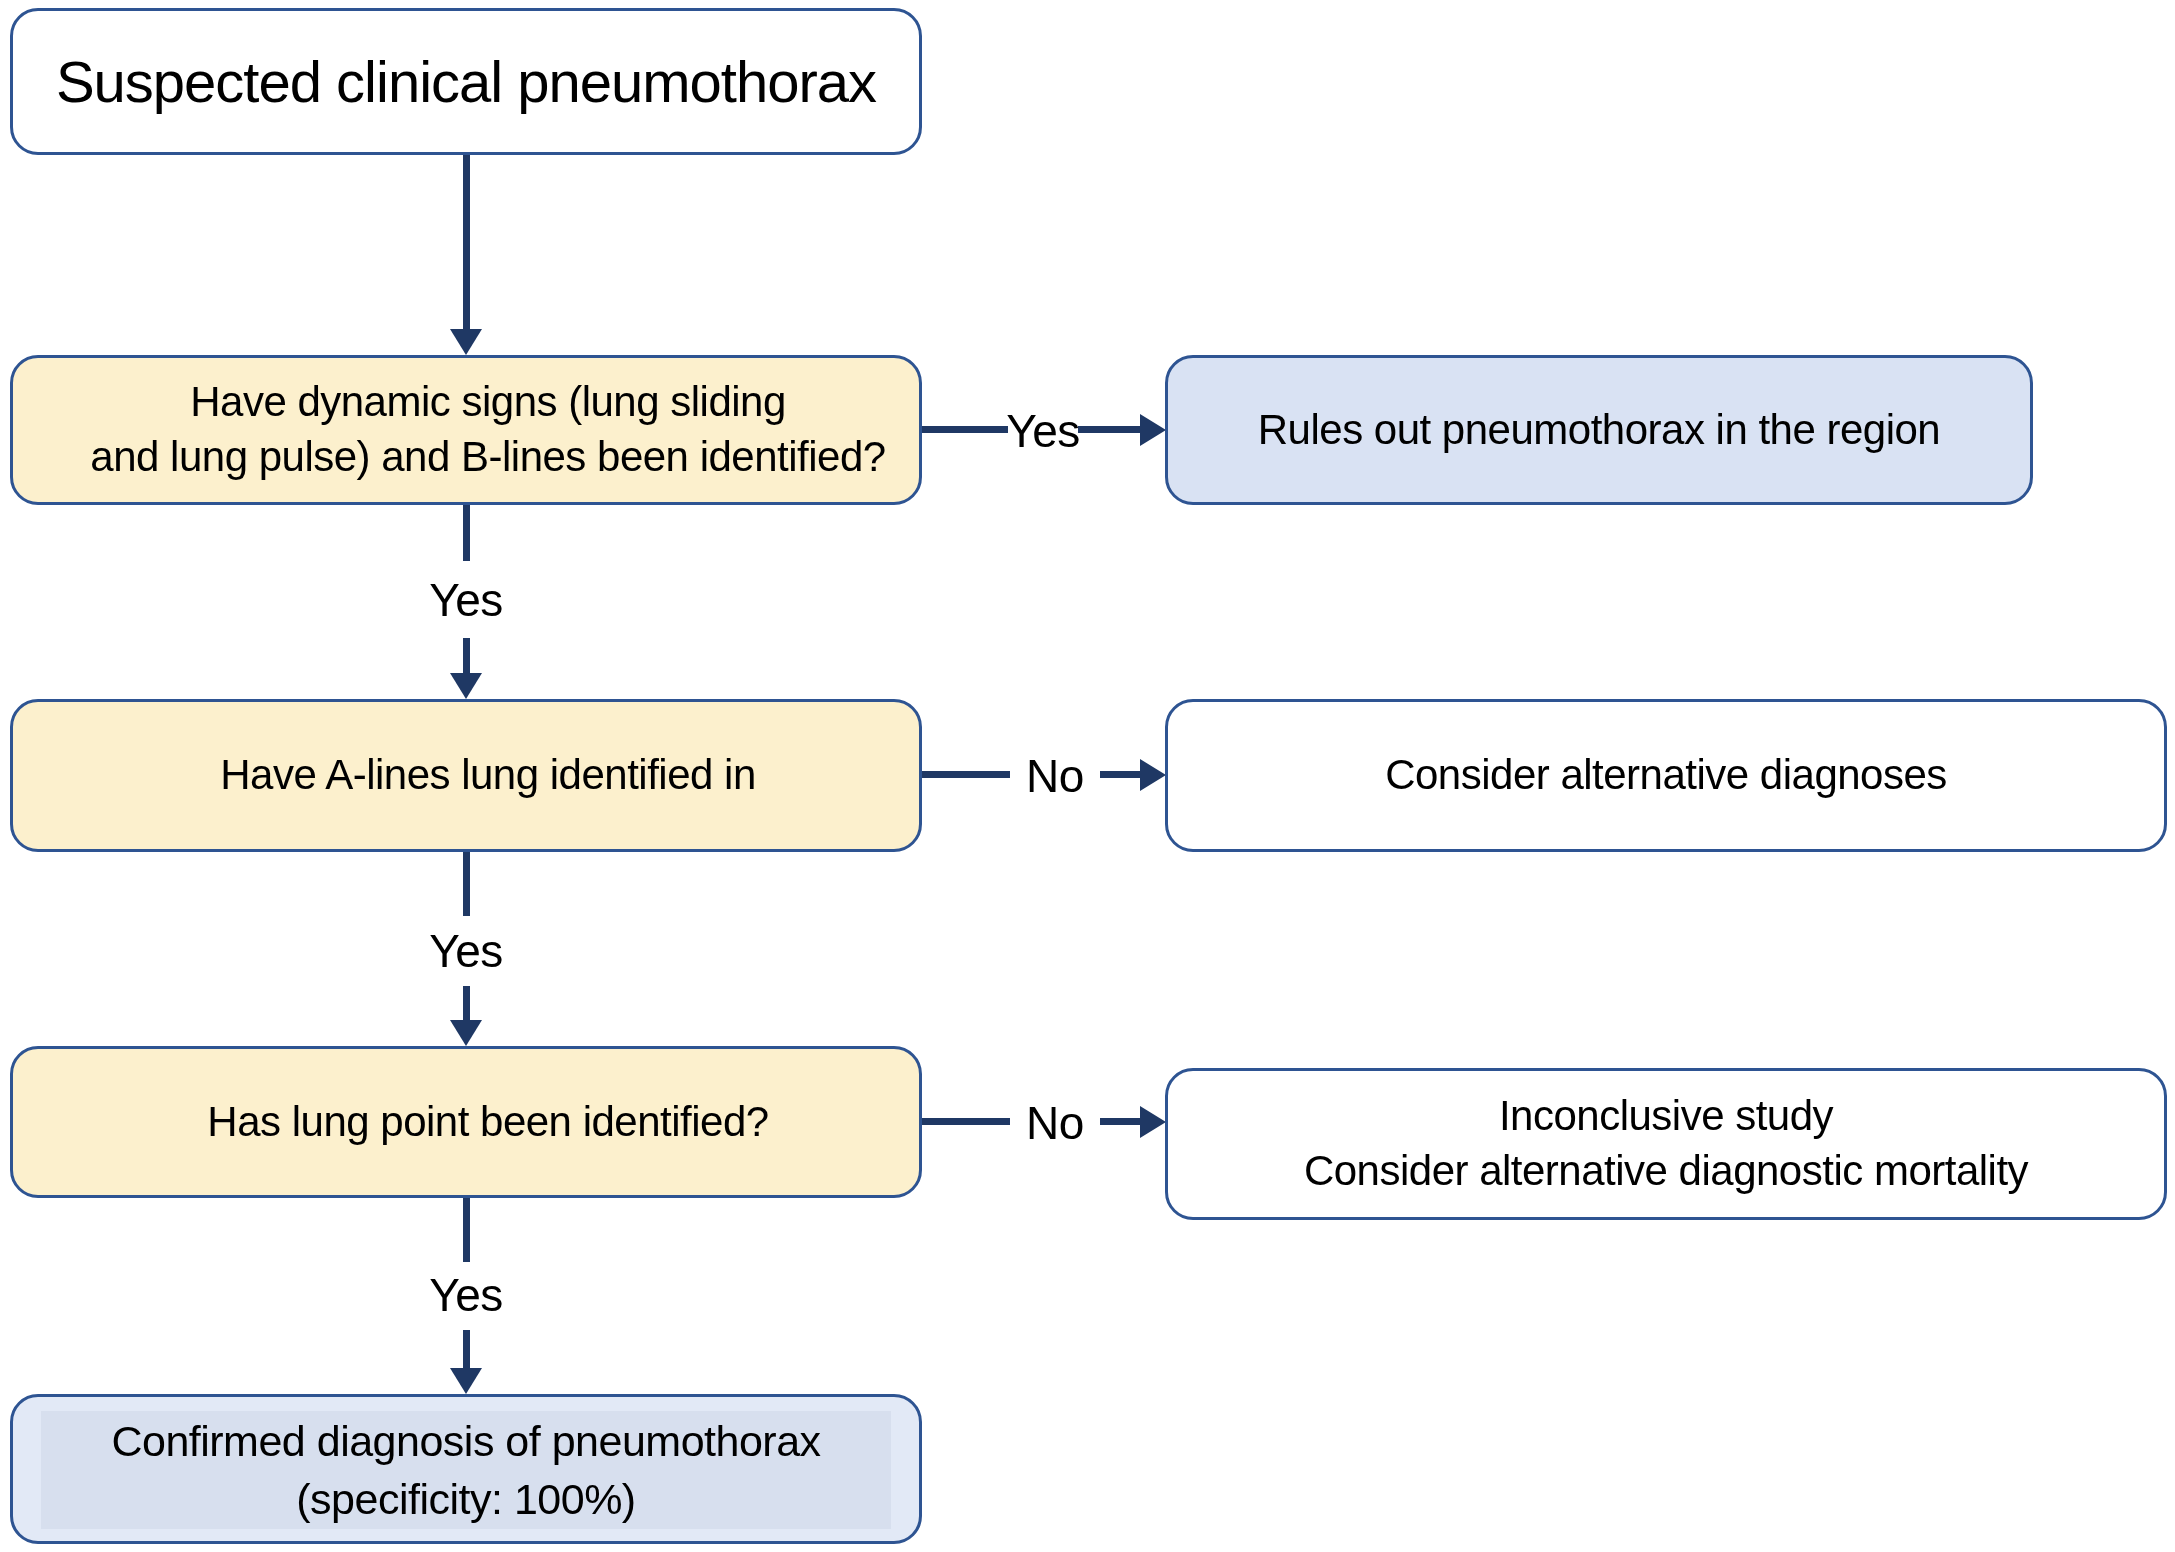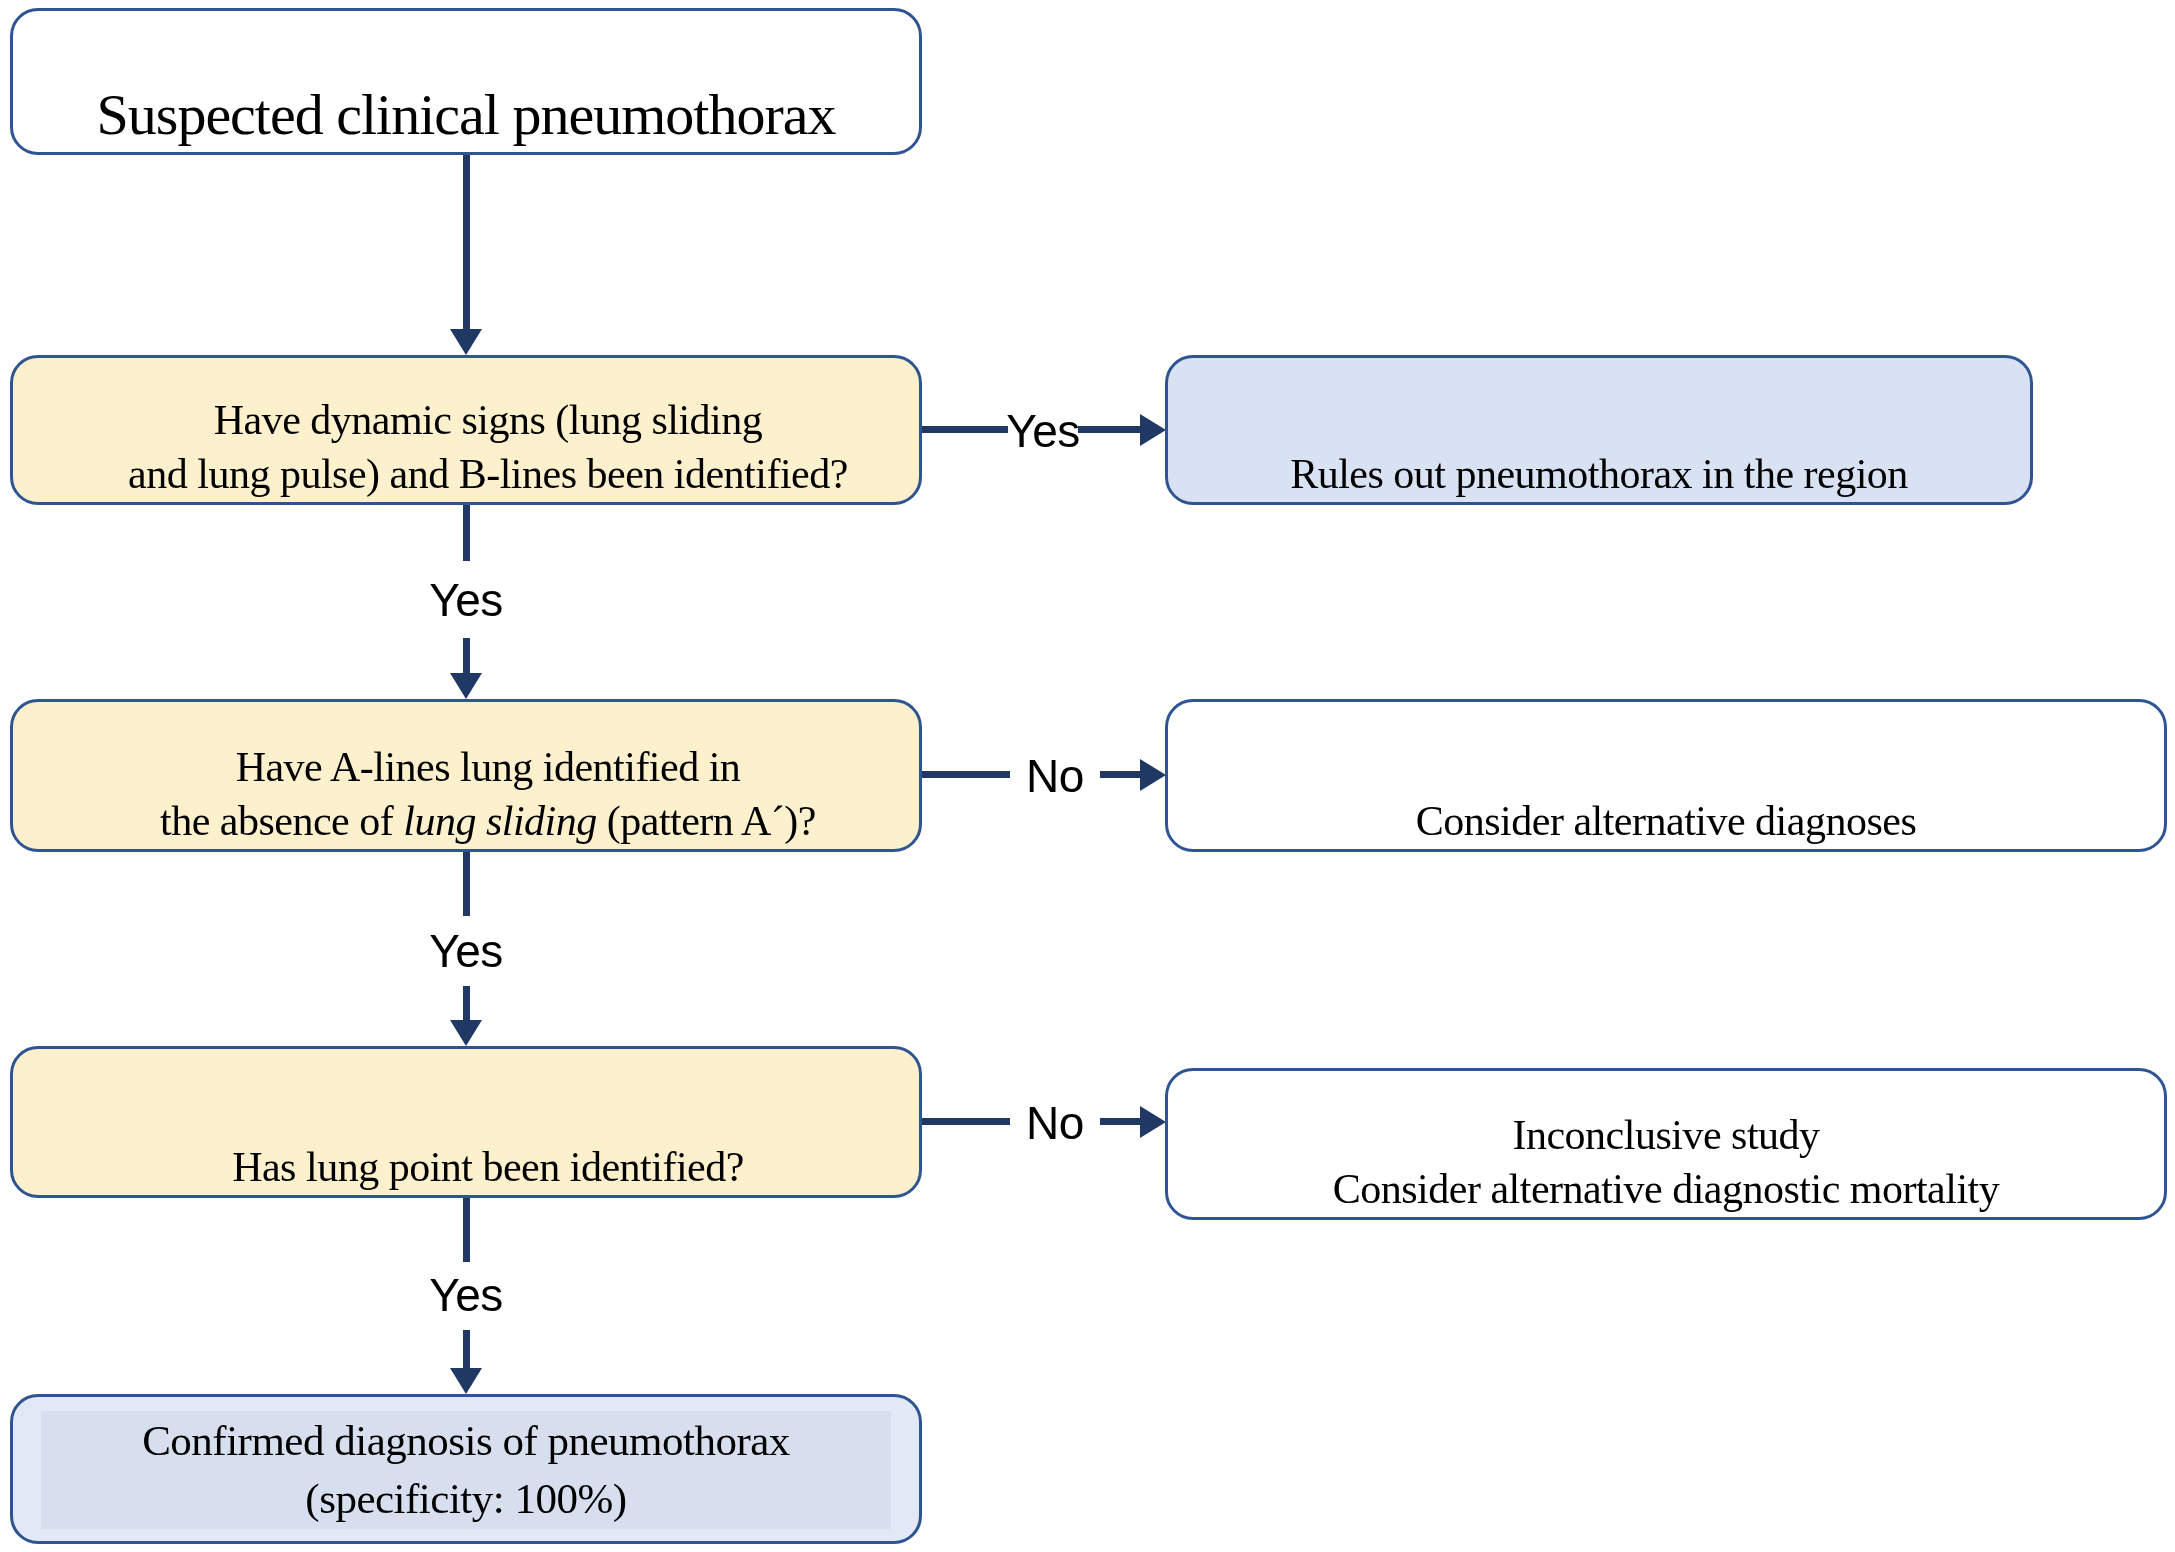--- a/index.html
+++ b/index.html
@@ -22,26 +22,25 @@
     overflow:hidden;
   }
   .node{
     position:absolute;
     box-sizing:border-box;
     border:3px solid var(--border);
     border-radius:28px;
     display:flex;
     flex-direction:column;
     align-items:center;
-    justify-content:flex-end;
+    justify-content:center;
     text-align:center;
     font-size:42px;
     line-height:1.3;
     letter-spacing:-0.5px;
-    font-family:Liberation Serif, serif;
   }
   .node.start{background:var(--white-fill);font-size:58px;letter-spacing:-1px;}
   .node.question{background:var(--question-fill);padding-left:44px;}
   .node.result-blue{background:var(--result-fill);}
   .node.result-white{background:var(--white-fill);}
   .node.end{background:var(--end-outer-fill);padding:16px;}
   .end-inner{
     position:absolute;
     left:28px;right:28px;top:14px;bottom:12px;
     background:var(--end-inner-fill);
@@ -97,23 +96,20 @@
     <div>Rules out pneumothorax in the region</div>
   </div>
 
   <div class="vline" style="left:463px;top:505px;height:56px;"></div>
   <div class="edge-label" style="left:396px;top:577px;width:140px;">Yes</div>
   <div class="vline" style="left:463px;top:638px;height:36px;"></div>
   <div class="head-down" style="left:450px;top:673px;"></div>
 
   <div class="node question" style="left:10px;top:699px;width:912px;height:153px;">
     <div>Have A-lines lung identified in</div>
-    <div>
-      <span>the absence of </span><span class="italic">lung sliding</span><span> (pattern A´)?</span>
-    </div>
   </div>
 
   <div class="hline" style="left:922px;top:771px;width:88px;"></div>
   <div class="edge-label" style="left:1015px;top:753px;width:80px;">No</div>
   <div class="hline" style="left:1100px;top:771px;width:40px;"></div>
   <div class="head-right" style="left:1140px;top:759px;"></div>
 
   <div class="node result-white" style="left:1165px;top:699px;width:1002px;height:153px;">
     <div>Consider alternative diagnoses</div>
   </div>

